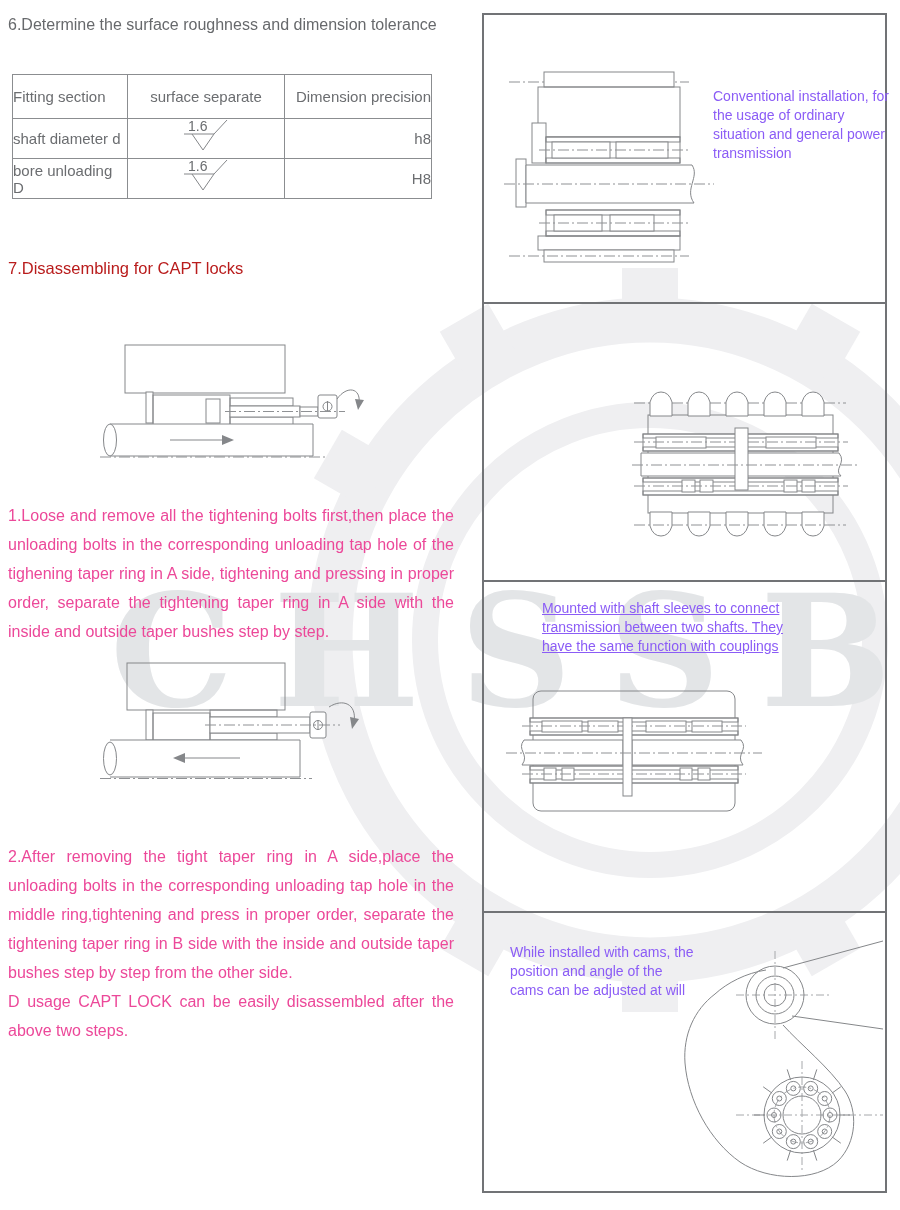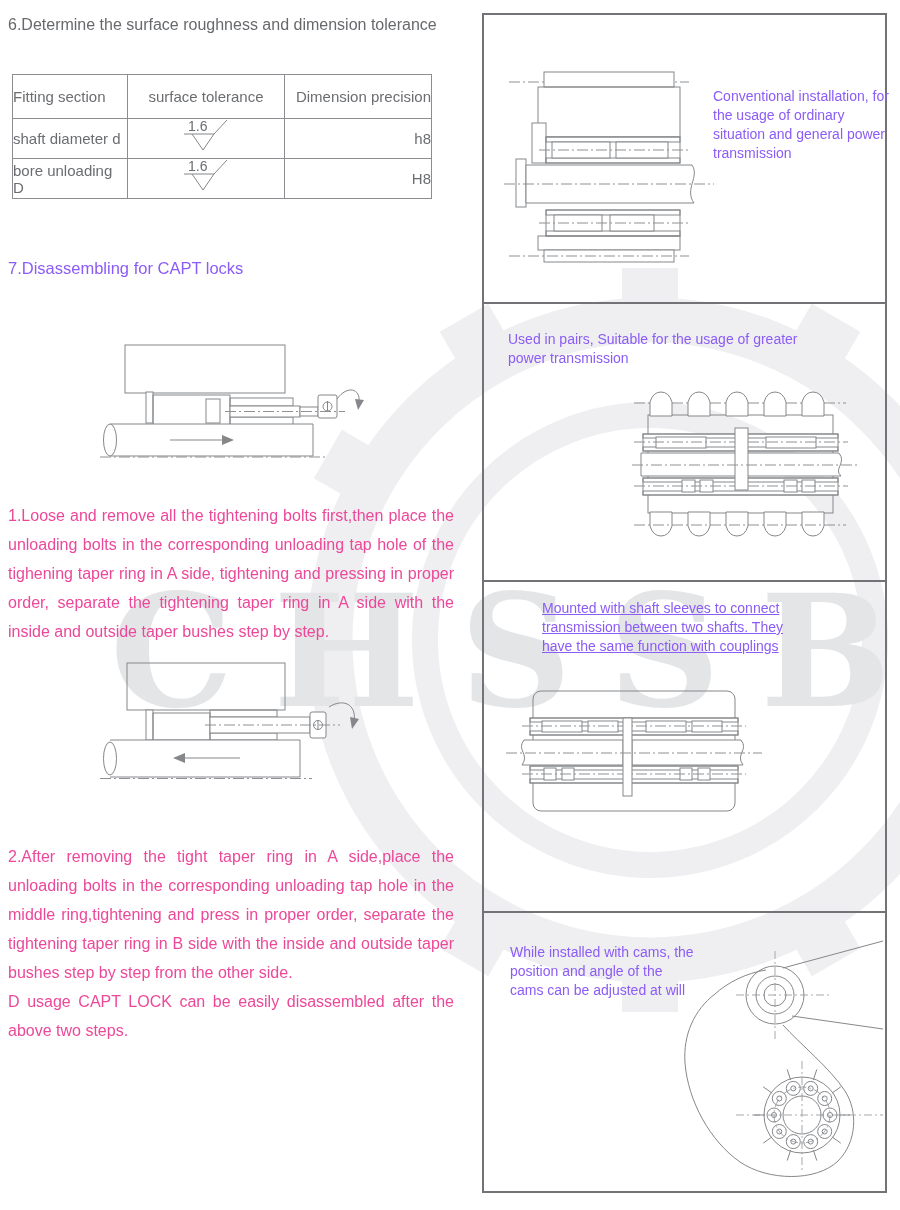--- a/index.html
+++ b/index.html
@@ -7,21 +7,21 @@
         font-family:"Liberation Sans",sans-serif;color:#6b6d70;}
   .abs{position:absolute;}
   .z1{z-index:1;}
   
   .wm-gear{position:absolute;left:0;top:0;z-index:0;}
   .wm-text{position:absolute;left:110px;top:560px;z-index:0;
            font-family:"DejaVu Serif",serif;font-weight:bold;font-size:155px;
            letter-spacing:40px;color:#e3e5e7;white-space:nowrap;}
   
   .h6{left:8px;top:16px;font-size:16px;color:#67696c;}
-  .h7{left:8px;top:259px;font-size:16.5px;color:#8b5cf6;}
+  .h7{left:8px;top:259px;font-size:16.5px;color:#b91c1c;}
   .para{font-size:16px;line-height:29px;text-align:justify;color:#ec4899;width:446px;left:8px;}
   .para p{margin:0;}
   
   .spec-table{position:absolute;left:12px;top:74px;border-collapse:collapse;z-index:1;}
   .spec-table td,.spec-table th{border:1px solid #8b8d90;font-weight:normal;
       font-size:15px;color:#6b6d70;padding:0 0;background:transparent;}
   .c1{width:114px;text-align:left;}
   .c2{width:156px;text-align:center;}
   .c3{width:146px;text-align:right;}
   .hrow{height:44px;}
@@ -63,21 +63,21 @@
     </g>
   </svg>
   <div class="wm-text">CHSSB</div>
 
   <div class="abs h6 z1">6.Determine the surface roughness and dimension tolerance</div>
 
   <table class="spec-table">
     <tbody>
         <tr class="hrow">
       <th class="c1">Fitting section</th>
-      <th class="c2">surface tolerance</th>
+      <th class="c2">surface separate</th>
       <th class="c3">Dimension precision</th>
     </tr>
     <tr class="drow">
       <td class="c1">shaft diameter d</td>
       <td class="c2">
         <svg width="48" height="36" viewBox="0 0 48 36">
           <text class="ra" x="6" y="12">1.6</text>
           <line class="ln" x1="2" y1="15" x2="32" y2="15"></line>
           <line class="ln" x1="32" y1="15" x2="45" y2="1"></line>
           <polyline class="ln" points="10,15 21,31 32,15"></polyline>
@@ -241,21 +241,20 @@
         <line class="dd" x1="150" y1="182" x2="364" y2="182"></line>
         <rect x="251" y="124" width="13" height="62" class="wf"></rect>
         <line class="dd" x1="148" y1="161" x2="375" y2="161"></line>
         <path class="wf" d="M166,208 L166,222 Q169,232 177,232 Q185,232 188,222 L188,208 Z"></path>
         <path class="wf" d="M204,208 L204,222 Q207,232 215,232 Q223,232 226,222 L226,208 Z"></path>
         <path class="wf" d="M242,208 L242,222 Q245,232 253,232 Q261,232 264,222 L264,208 Z"></path>
         <path class="wf" d="M280,208 L280,222 Q283,232 291,232 Q299,232 302,222 L302,208 Z"></path>
         <path class="wf" d="M318,208 L318,222 Q321,232 329,232 Q337,232 340,222 L340,208 Z"></path>
         <line class="dd" x1="150" y1="221" x2="362" y2="221"></line>
       </svg>
-      <div class="caption" style="left:24px;top:26px;width:330px;">Used in pairs, Suitable for the usage of greater power transmission</div>
     </div>
 
     <div class="panel" style="height:331px;">
       <svg width="401" height="329" viewBox="0 0 401 329">
         <defs>
           <pattern id="c1" patternUnits="userSpaceOnUse" width="9" height="9" patternTransform="rotate(45)">
             <line x1="0" y1="0" x2="0" y2="9" stroke="#9b9da0" stroke-width="1"></line>
           </pattern>
           <pattern id="c2" patternUnits="userSpaceOnUse" width="4.5" height="4.5" patternTransform="rotate(45)">
             <line x1="0" y1="0" x2="0" y2="4.5" stroke="#94969a" stroke-width="0.8"></line>

